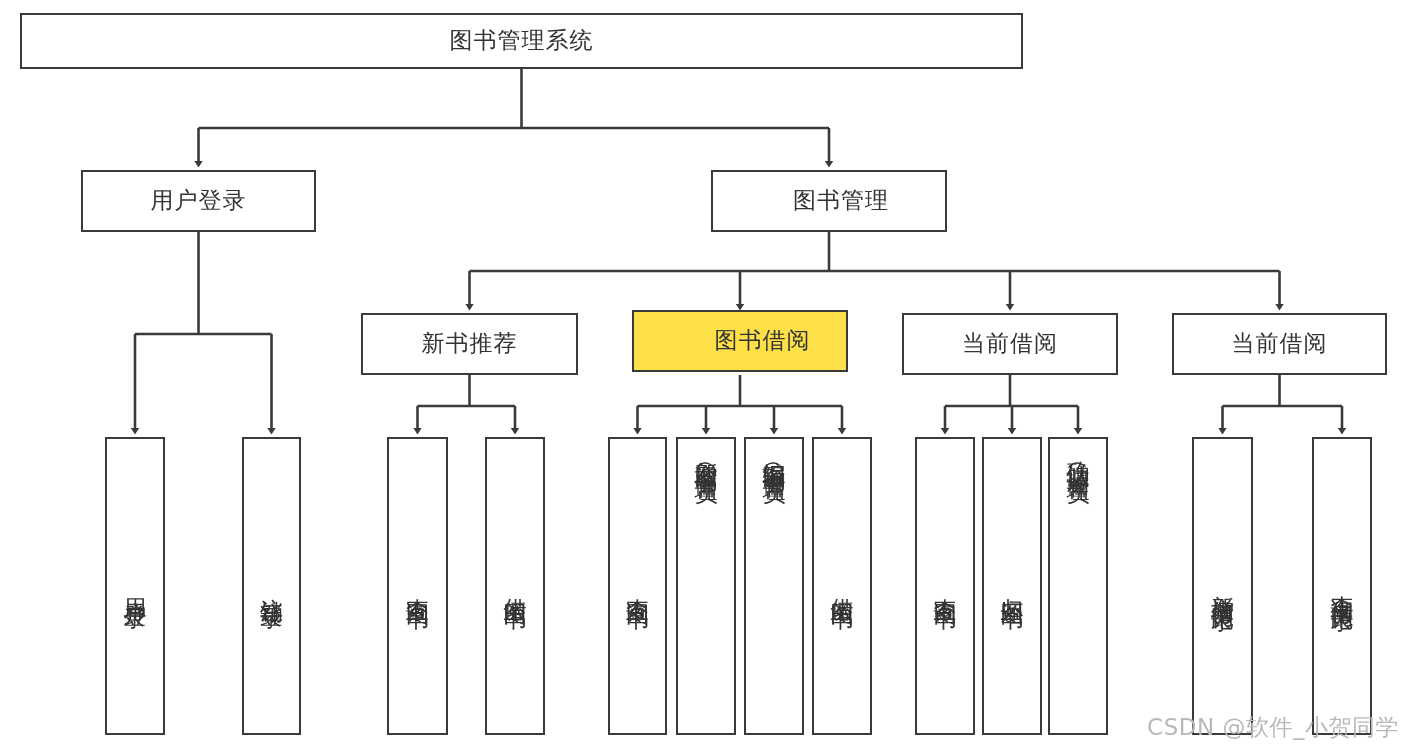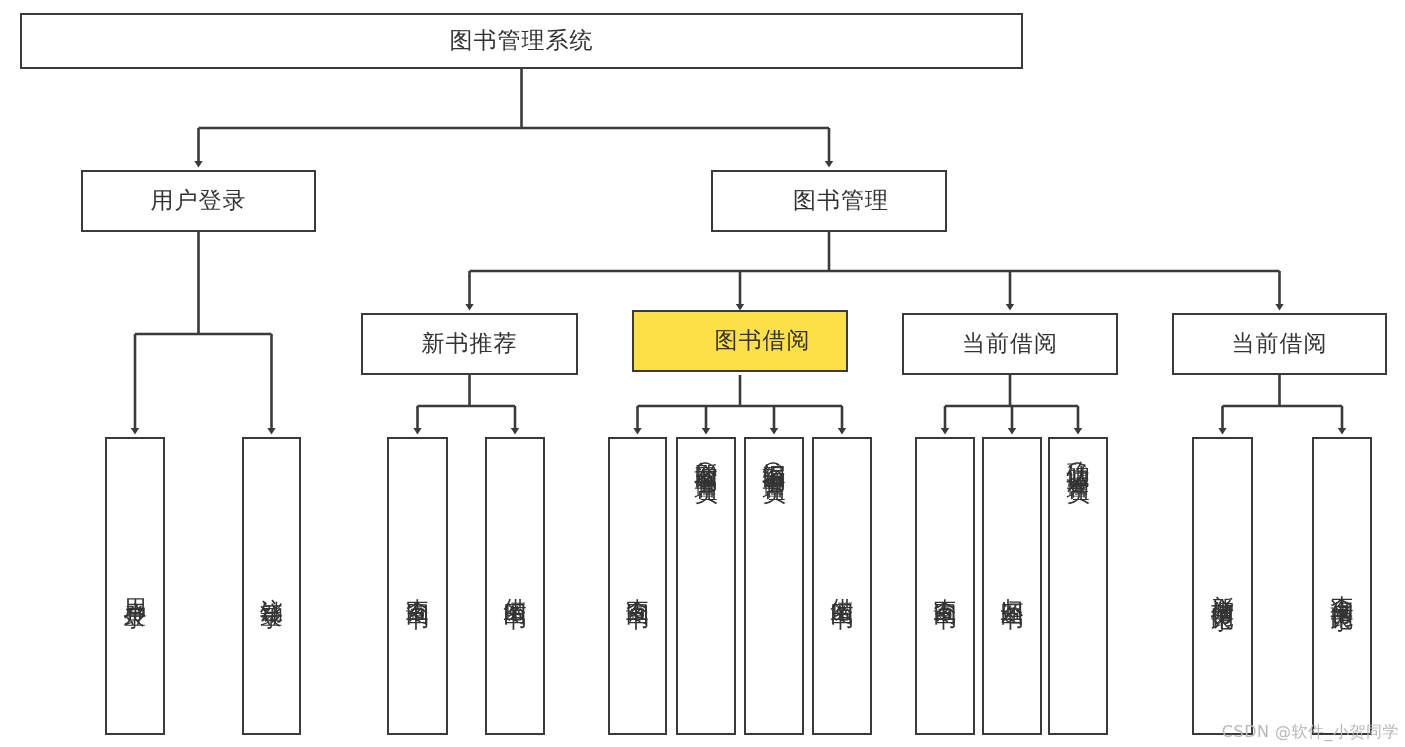--- a/index.html
+++ b/index.html
@@ -56,21 +56,21 @@
     white-space: nowrap;
   }
   .node.v.mid {
     align-items: center;
     padding-top: 0;
   }
   #watermark {
     position: absolute;
     right: 6px;
     bottom: 4px;
-    font-size: 16px;
+    font-size: 23px;
     color: #b8b8b8;
     letter-spacing: 0.5px;
     white-space: nowrap;
     margin-left: 20px;
   }
 </style>
 </head>
 <body>
 
 <div id="canvas">

